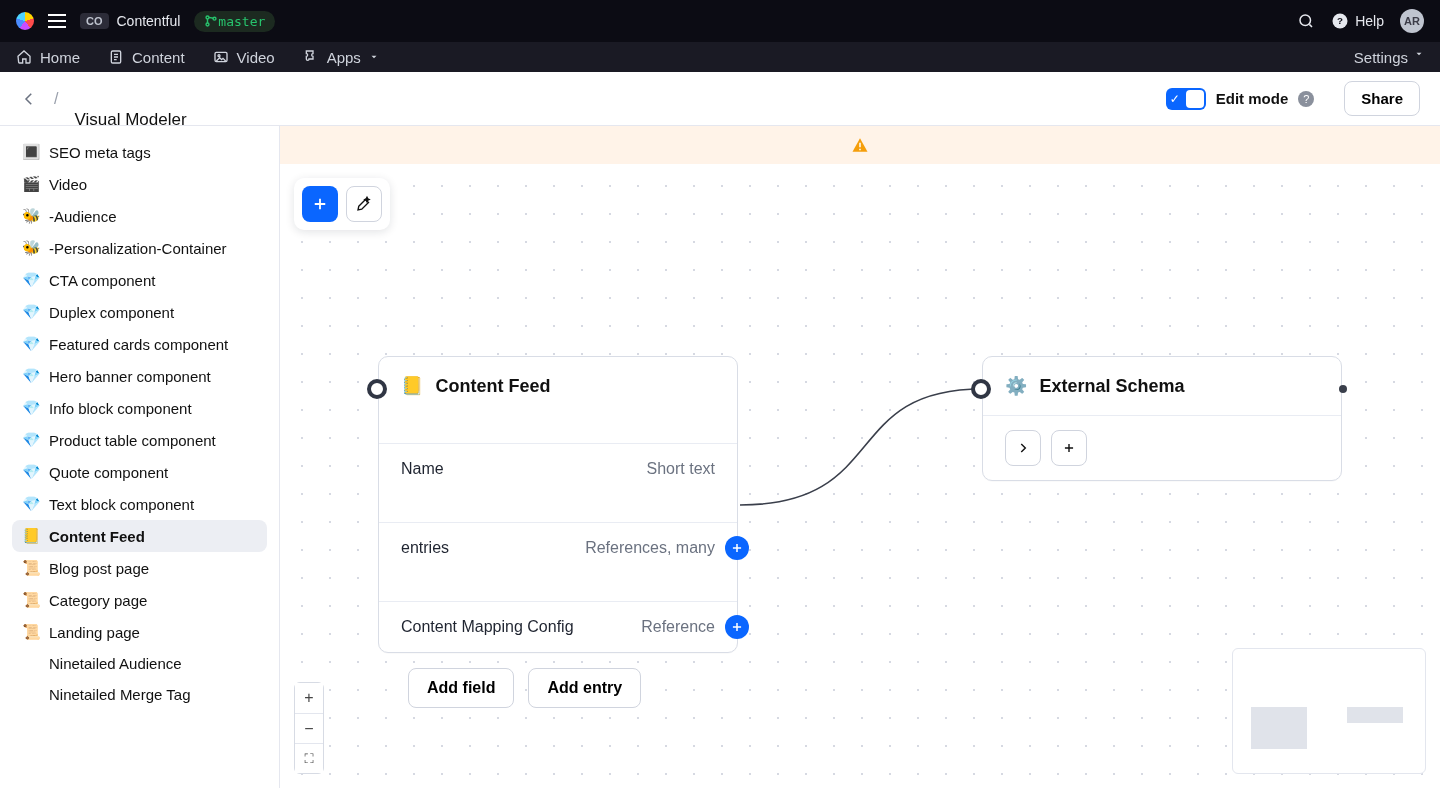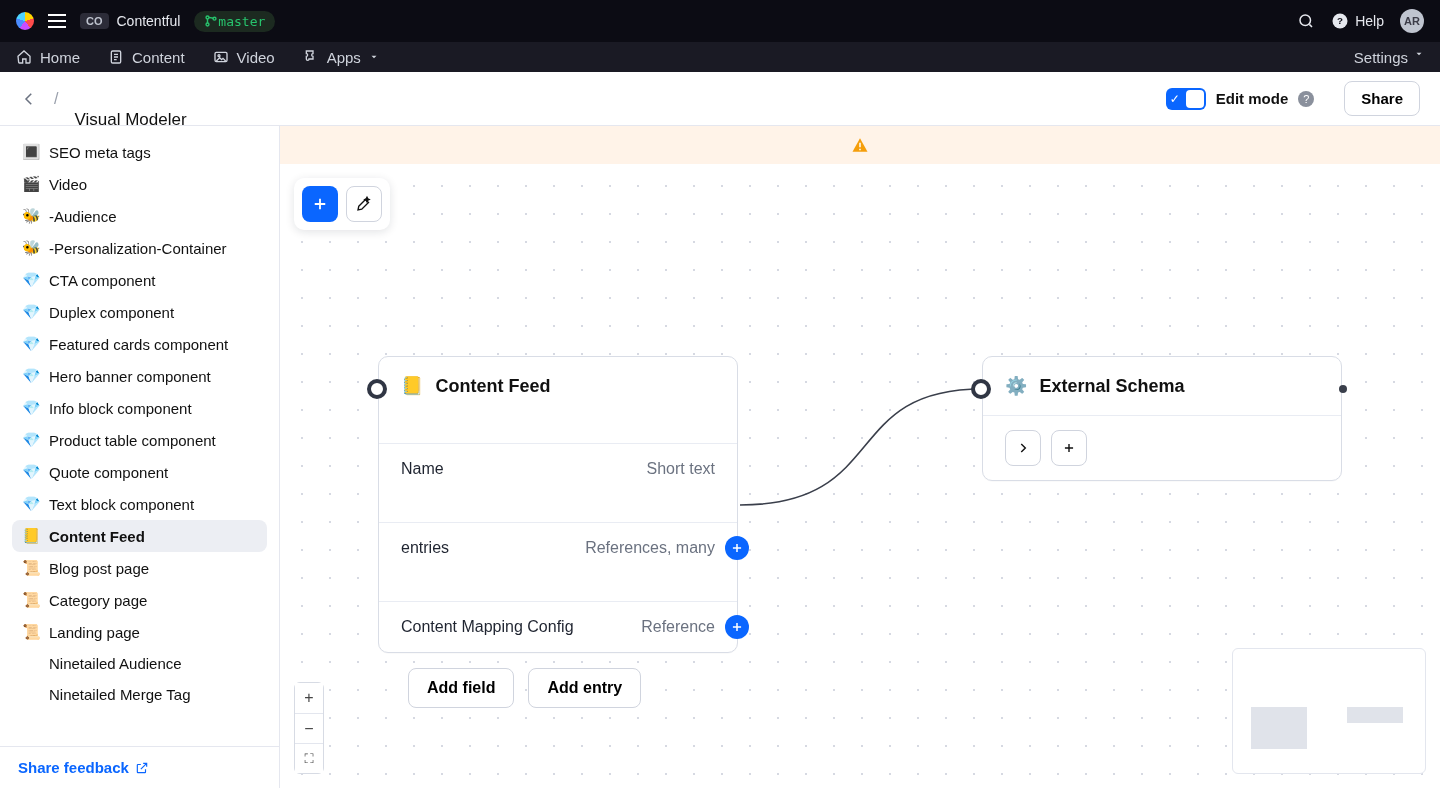--- a/index.html
+++ b/index.html
@@ -272,28 +272,20 @@
         </div>
         <div class="side-item">
           <span class="emoji"></span>
           <span class="label">Ninetailed Audience</span>
         </div>
         <div class="side-item">
           <span class="emoji"></span>
           <span class="label">Ninetailed Merge Tag</span>
         </div>
       </div>
-    <div class="side-footer">
-      <div class="feedback-link">
-        <span>Share feedback</span>
-        <svg width="14" height="14" viewBox="0 0 24 24" fill="none" stroke="#0a66ff" stroke-width="2">
-            <path d="M14 4h6v6M20 4 10 14M18 14v5a1 1 0 0 1-1 1H5a1 1 0 0 1-1-1V7a1 1 0 0 1 1-1h5"></path>
-          </svg>
-      </div>
-    </div>
   </div>
 
   <div class="canvas-wrap">
     <div class="warning-banner">
       <svg class="warn-tri" width="18" height="18" viewBox="0 0 24 24" fill="#f59e0b">
           <path d="M12 3 2 21h20z"></path>
           <rect x="11" y="9" width="2" height="6" fill="#fff"></rect>
           <rect x="11" y="17" width="2" height="2" fill="#fff"></rect>
         </svg>
     </div>

